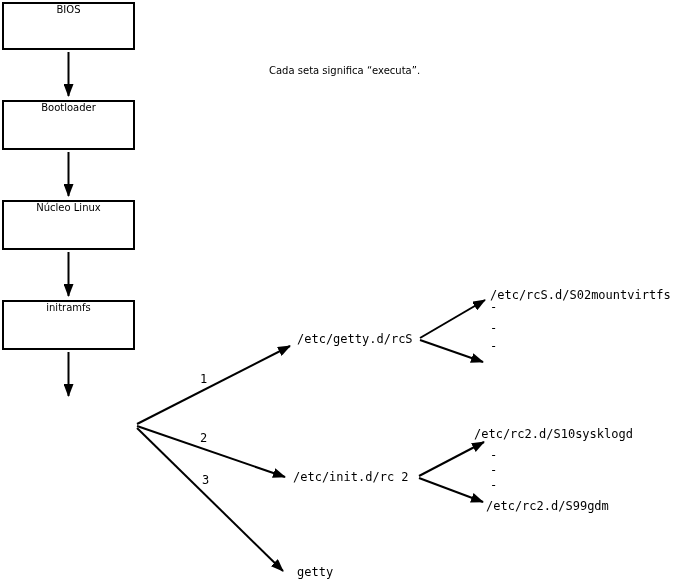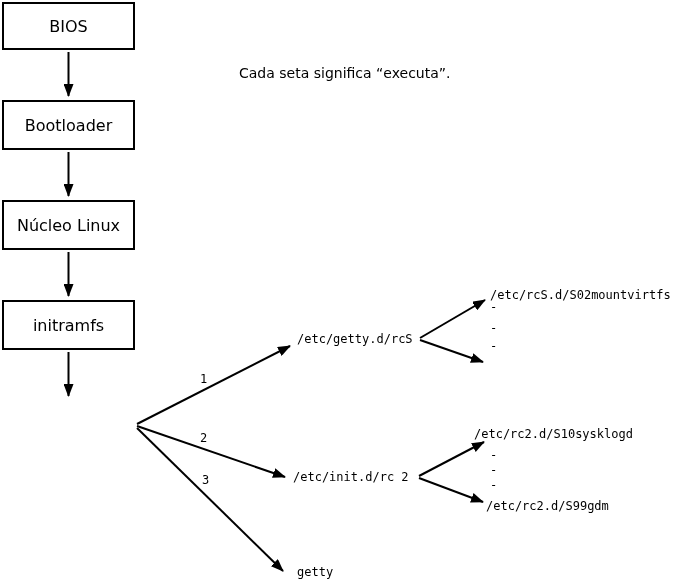--- a/index.html
+++ b/index.html
@@ -25,28 +25,29 @@
   }
   .flow-box {
     position: absolute;
     left: 2px;
     width: 133px;
     height: 50px;
     box-sizing: border-box;
     border: 2px solid #000000;
     background: #ffffff;
     display: flex;
-    align-items: center;
+    align-items: flex-start;
     justify-content: center;
-    font-size: 16px;
+    font-size: 10px;
   }
   .note {
     position: absolute;
-    font-size: 14px;
+    font-size: 10px;
     white-space: nowrap;
+    margin-left: 30px;
   }
   .mono {
     position: absolute;
     font-family: "DejaVu Sans Mono", "Liberation Mono", monospace;
     font-size: 12px;
     line-height: 14px;
     white-space: nowrap;
     text-align: right;
   }
   .branch-num {

